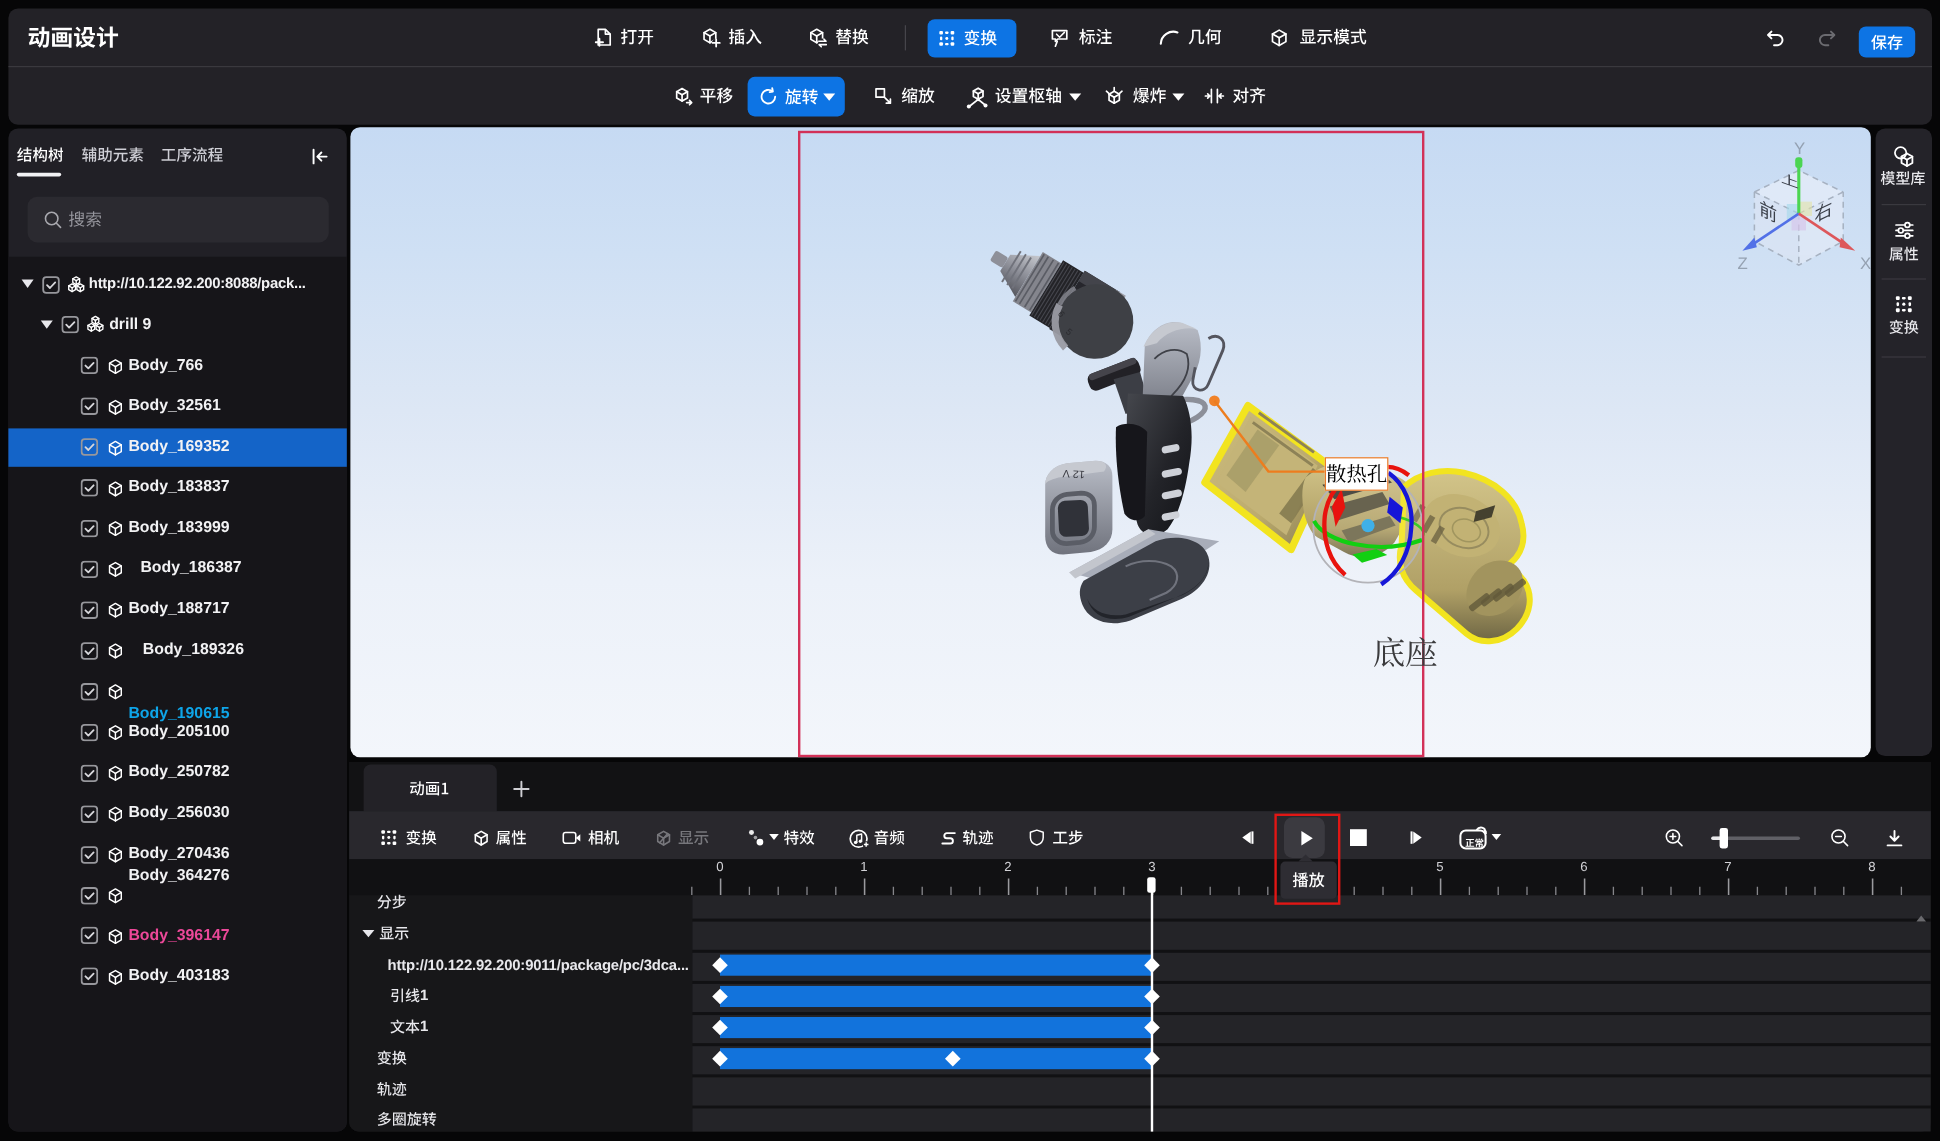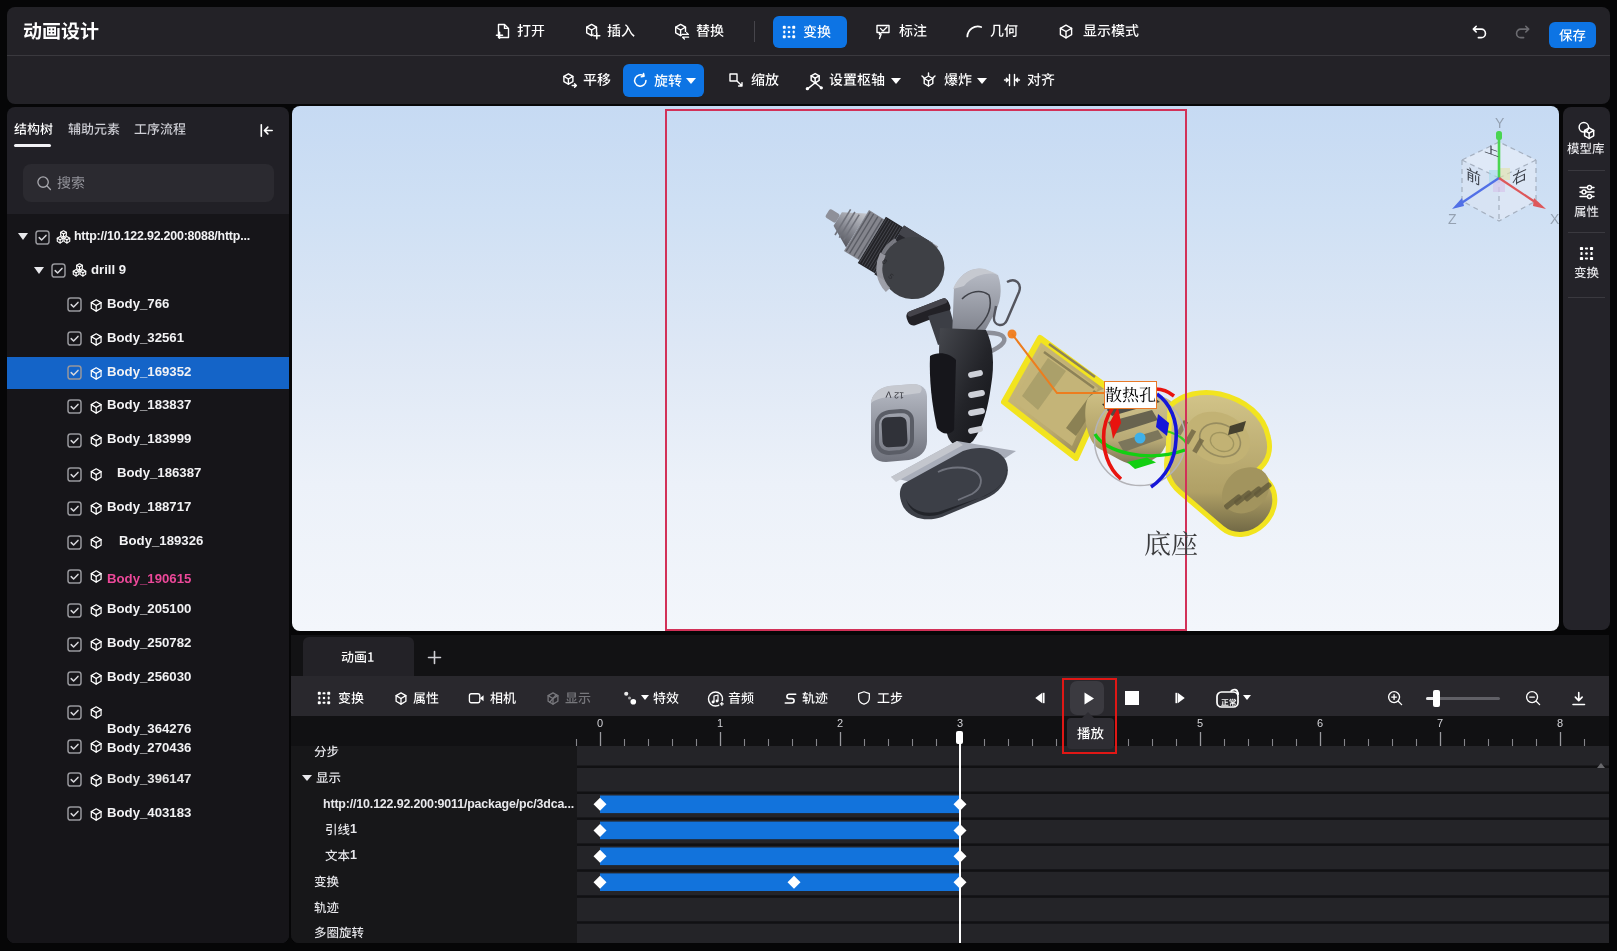--- a/index.html
+++ b/index.html
@@ -279,21 +279,21 @@
         <polyline points="6.0,3.5 6.0,6.9 9.0,8.6 12.0,6.9 12.0,3.5" stroke="#fff" stroke-width="1.2" fill="none" stroke-linecap="round" stroke-linejoin="round"></polyline>
         <line x1="9" y1="5.2" x2="9" y2="8.6" stroke="#fff" stroke-width="1.2" fill="none" stroke-linecap="round" stroke-linejoin="round"></line>
         <polygon points="5.4,8.0 8.4,9.7 5.4,11.4 2.4,9.7" stroke="#fff" stroke-width="1.2" fill="none" stroke-linecap="round" stroke-linejoin="round"></polygon>
         <polyline points="2.4,9.7 2.4,13.1 5.4,14.8 8.4,13.1 8.4,9.7" stroke="#fff" stroke-width="1.2" fill="none" stroke-linecap="round" stroke-linejoin="round"></polyline>
         <line x1="5.4" y1="11.4" x2="5.4" y2="14.8" stroke="#fff" stroke-width="1.2" fill="none" stroke-linecap="round" stroke-linejoin="round"></line>
         <polygon points="12.6,8.0 15.6,9.7 12.6,11.4 9.6,9.7" stroke="#fff" stroke-width="1.2" fill="none" stroke-linecap="round" stroke-linejoin="round"></polygon>
         <polyline points="9.6,9.7 9.6,13.1 12.6,14.8 15.6,13.1 15.6,9.7" stroke="#fff" stroke-width="1.2" fill="none" stroke-linecap="round" stroke-linejoin="round"></polyline>
         <line x1="12.6" y1="11.4" x2="12.6" y2="14.8" stroke="#fff" stroke-width="1.2" fill="none" stroke-linecap="round" stroke-linejoin="round"></line>
       </svg>
     </div>
-<div style="position:absolute;left:74px;top:228.6px;font:700 12.4px 'Liberation Sans',sans-serif;color:#f2f2f4;white-space:nowrap;letter-spacing:-0.2px;transform-origin:0 0">http://10.122.92.200:8088/http...</div>
+<div style="position:absolute;left:74px;top:228.6px;font:700 12.4px 'Liberation Sans',sans-serif;color:#f2f2f4;white-space:nowrap;letter-spacing:-0.2px;transform-origin:0 0">http://10.122.92.200:8088/pack...</div>
 <div class="abs" style="left:34px;top:267px;width:0;height:0;border-left:5.5px solid transparent;border-right:5.5px solid transparent;border-top:7px solid #e8e8ec"></div>
 <div class="abs" style="left:51.0px;top:263.0px;width:18px;height:18px;line-height:0">
       <svg width="15" height="15" viewBox="0 0 15 15" xmlns="http://www.w3.org/2000/svg">
         <rect x="1" y="1" width="13" height="13" rx="2.6" stroke="#97979c" stroke-width="1.5" fill="none"></rect>
         <path d="M4.2 7.6 l2.4 2.4 4.4 -4.6" stroke="#d7d7db" stroke-width="1.5" fill="none" stroke-linecap="round" stroke-linejoin="round"></path>
       </svg>
     </div>
 <div class="abs" style="left:71.0px;top:262.0px;width:18px;height:18px;line-height:0">
       <svg width="17" height="17" viewBox="0 0 18 18" xmlns="http://www.w3.org/2000/svg">
         <polygon points="9.0,1.8 12.0,3.5 9.0,5.2 6.0,3.5" stroke="#fff" stroke-width="1.2" fill="none" stroke-linecap="round" stroke-linejoin="round"></polygon>
@@ -427,21 +427,21 @@
         <path d="M4.2 7.6 l2.4 2.4 4.4 -4.6" stroke="#d7d7db" stroke-width="1.5" fill="none" stroke-linecap="round" stroke-linejoin="round"></path>
       </svg>
     </div>
 <div class="abs" style="left:88.0px;top:568.2px;width:18px;height:18px;line-height:0">
       <svg width="16" height="16" viewBox="0 0 17 17" xmlns="http://www.w3.org/2000/svg">
         <polygon points="8.7,3.0 13.9,6.0 8.7,9.0 3.5,6.0" stroke="#fff" stroke-width="1.3" fill="none" stroke-linecap="round" stroke-linejoin="round"></polygon>
         <polyline points="3.5,6.0 3.5,12.0 8.7,15.0 13.9,12.0 13.9,6.0" stroke="#fff" stroke-width="1.3" fill="none" stroke-linecap="round" stroke-linejoin="round"></polyline>
         <line x1="8.7" y1="9" x2="8.7" y2="15" stroke="#fff" stroke-width="1.3" fill="none" stroke-linecap="round" stroke-linejoin="round"></line>
       </svg>
     </div>
-<div style="position:absolute;left:107.0px;top:571px;font:700 13.2px 'Liberation Sans',sans-serif;color:#ec4899;white-space:nowrap;letter-spacing:0">Body_190615</div>
+<div style="position:absolute;left:107.0px;top:586px;font:700 13.2px 'Liberation Sans',sans-serif;color:#0ea5e9;white-space:nowrap;letter-spacing:0">Body_190615</div>
 <div class="abs" style="left:67.0px;top:602.7px;width:18px;height:18px;line-height:0">
       <svg width="15" height="15" viewBox="0 0 15 15" xmlns="http://www.w3.org/2000/svg">
         <rect x="1" y="1" width="13" height="13" rx="2.6" stroke="#97979c" stroke-width="1.5" fill="none"></rect>
         <path d="M4.2 7.6 l2.4 2.4 4.4 -4.6" stroke="#d7d7db" stroke-width="1.5" fill="none" stroke-linecap="round" stroke-linejoin="round"></path>
       </svg>
     </div>
 <div class="abs" style="left:88.0px;top:602.2px;width:18px;height:18px;line-height:0">
       <svg width="16" height="16" viewBox="0 0 17 17" xmlns="http://www.w3.org/2000/svg">
         <polygon points="8.7,3.0 13.9,6.0 8.7,9.0 3.5,6.0" stroke="#fff" stroke-width="1.3" fill="none" stroke-linecap="round" stroke-linejoin="round"></polygon>
         <polyline points="3.5,6.0 3.5,12.0 8.7,15.0 13.9,12.0 13.9,6.0" stroke="#fff" stroke-width="1.3" fill="none" stroke-linecap="round" stroke-linejoin="round"></polyline>
@@ -483,21 +483,21 @@
         <path d="M4.2 7.6 l2.4 2.4 4.4 -4.6" stroke="#d7d7db" stroke-width="1.5" fill="none" stroke-linecap="round" stroke-linejoin="round"></path>
       </svg>
     </div>
 <div class="abs" style="left:88.0px;top:704.0px;width:18px;height:18px;line-height:0">
       <svg width="16" height="16" viewBox="0 0 17 17" xmlns="http://www.w3.org/2000/svg">
         <polygon points="8.7,3.0 13.9,6.0 8.7,9.0 3.5,6.0" stroke="#fff" stroke-width="1.3" fill="none" stroke-linecap="round" stroke-linejoin="round"></polygon>
         <polyline points="3.5,6.0 3.5,12.0 8.7,15.0 13.9,12.0 13.9,6.0" stroke="#fff" stroke-width="1.3" fill="none" stroke-linecap="round" stroke-linejoin="round"></polyline>
         <line x1="8.7" y1="9" x2="8.7" y2="15" stroke="#fff" stroke-width="1.3" fill="none" stroke-linecap="round" stroke-linejoin="round"></line>
       </svg>
     </div>
-<div style="position:absolute;left:107.0px;top:740px;font:700 13.2px 'Liberation Sans',sans-serif;color:#f2f2f4;white-space:nowrap;letter-spacing:0">Body_270436</div>
+<div style="position:absolute;left:107.0px;top:703.0px;font:700 13.2px 'Liberation Sans',sans-serif;color:#f2f2f4;white-space:nowrap;letter-spacing:0">Body_270436</div>
 <div class="abs" style="left:67.0px;top:738.5px;width:18px;height:18px;line-height:0">
       <svg width="15" height="15" viewBox="0 0 15 15" xmlns="http://www.w3.org/2000/svg">
         <rect x="1" y="1" width="13" height="13" rx="2.6" stroke="#97979c" stroke-width="1.5" fill="none"></rect>
         <path d="M4.2 7.6 l2.4 2.4 4.4 -4.6" stroke="#d7d7db" stroke-width="1.5" fill="none" stroke-linecap="round" stroke-linejoin="round"></path>
       </svg>
     </div>
 <div class="abs" style="left:88.0px;top:738.0px;width:18px;height:18px;line-height:0">
       <svg width="16" height="16" viewBox="0 0 17 17" xmlns="http://www.w3.org/2000/svg">
         <polygon points="8.7,3.0 13.9,6.0 8.7,9.0 3.5,6.0" stroke="#fff" stroke-width="1.3" fill="none" stroke-linecap="round" stroke-linejoin="round"></polygon>
         <polyline points="3.5,6.0 3.5,12.0 8.7,15.0 13.9,12.0 13.9,6.0" stroke="#fff" stroke-width="1.3" fill="none" stroke-linecap="round" stroke-linejoin="round"></polyline>
@@ -511,21 +511,21 @@
         <path d="M4.2 7.6 l2.4 2.4 4.4 -4.6" stroke="#d7d7db" stroke-width="1.5" fill="none" stroke-linecap="round" stroke-linejoin="round"></path>
       </svg>
     </div>
 <div class="abs" style="left:88.0px;top:771.9px;width:18px;height:18px;line-height:0">
       <svg width="16" height="16" viewBox="0 0 17 17" xmlns="http://www.w3.org/2000/svg">
         <polygon points="8.7,3.0 13.9,6.0 8.7,9.0 3.5,6.0" stroke="#fff" stroke-width="1.3" fill="none" stroke-linecap="round" stroke-linejoin="round"></polygon>
         <polyline points="3.5,6.0 3.5,12.0 8.7,15.0 13.9,12.0 13.9,6.0" stroke="#fff" stroke-width="1.3" fill="none" stroke-linecap="round" stroke-linejoin="round"></polyline>
         <line x1="8.7" y1="9" x2="8.7" y2="15" stroke="#fff" stroke-width="1.3" fill="none" stroke-linecap="round" stroke-linejoin="round"></line>
       </svg>
     </div>
-<div style="position:absolute;left:107.0px;top:770.9px;font:700 13.2px 'Liberation Sans',sans-serif;color:#e5e5e5;white-space:nowrap;letter-spacing:0">Body_396147</div>
+<div style="position:absolute;left:107.0px;top:770.9px;font:700 13.2px 'Liberation Sans',sans-serif;color:#ec4899;white-space:nowrap;letter-spacing:0">Body_396147</div>
 <div class="abs" style="left:67.0px;top:806.4px;width:18px;height:18px;line-height:0">
       <svg width="15" height="15" viewBox="0 0 15 15" xmlns="http://www.w3.org/2000/svg">
         <rect x="1" y="1" width="13" height="13" rx="2.6" stroke="#97979c" stroke-width="1.5" fill="none"></rect>
         <path d="M4.2 7.6 l2.4 2.4 4.4 -4.6" stroke="#d7d7db" stroke-width="1.5" fill="none" stroke-linecap="round" stroke-linejoin="round"></path>
       </svg>
     </div>
 <div class="abs" style="left:88.0px;top:805.9px;width:18px;height:18px;line-height:0">
       <svg width="16" height="16" viewBox="0 0 17 17" xmlns="http://www.w3.org/2000/svg">
         <polygon points="8.7,3.0 13.9,6.0 8.7,9.0 3.5,6.0" stroke="#fff" stroke-width="1.3" fill="none" stroke-linecap="round" stroke-linejoin="round"></polygon>
         <polyline points="3.5,6.0 3.5,12.0 8.7,15.0 13.9,12.0 13.9,6.0" stroke="#fff" stroke-width="1.3" fill="none" stroke-linecap="round" stroke-linejoin="round"></polyline>

